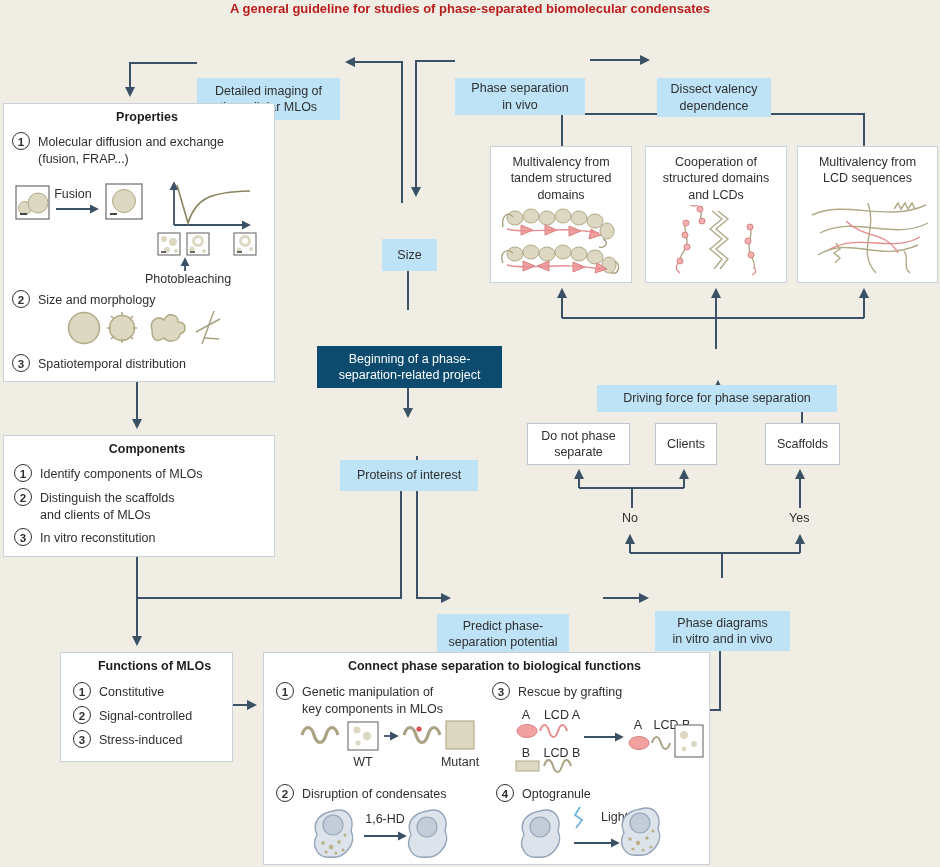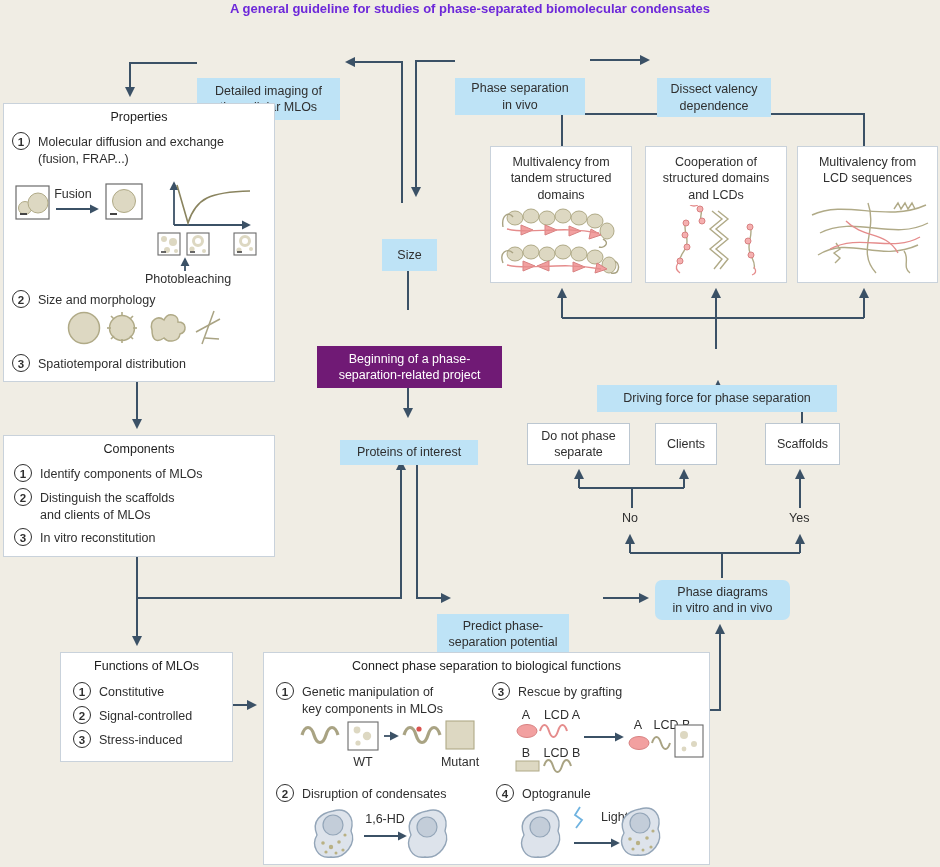--- a/index.html
+++ b/index.html
@@ -1,23 +1,23 @@
 <!DOCTYPE html>
 <html><head>
 <meta charset="utf-8">
 <style>
   html,body{margin:0;padding:0;}
   body{background:#f0ede4;font-family:"Liberation Sans",sans-serif;color:#2f2f2f;}
   .canvas{position:relative;width:940px;height:867px;background:#f0ede4;overflow:hidden;}
-  .fig-title{position:absolute;top:1px;left:0;width:940px;text-align:center;font-size:13px;font-weight:bold;color:#6d28d9;z-index:3;}
+  .fig-title{position:absolute;top:1px;left:0;width:940px;text-align:center;font-size:13px;font-weight:bold;color:#b91c1c;z-index:3;}
   .connectors{position:absolute;left:0;top:0;z-index:1;}
   .pill{position:absolute;z-index:2;background:#bee3f6;color:#2f2f2f;display:flex;align-items:center;justify-content:center;text-align:center;white-space:pre-line;font-size:12.5px;line-height:1.3;margin-top:36px;}
-  .pill.dark{background:#701a75;color:#ffffff;}
+  .pill.dark{background:#0c4a6e;color:#ffffff;}
   .panel{position:absolute;z-index:2;background:#ffffff;border:1px solid #c9d2db;box-sizing:border-box;}
-  .panel-title{position:absolute;left:0;top:6px;width:100%;text-align:center;font-weight:normal;font-size:12.5px;color:#1d1d1d;}
+  .panel-title{position:absolute;left:0;top:6px;width:100%;text-align:center;font-weight:bold;font-size:12.5px;color:#1d1d1d;padding-left:8px;}
   .mv-title{position:absolute;left:0;top:7px;width:100%;text-align:center;font-size:12.5px;line-height:1.3;white-space:pre-line;}
   .small-box{position:absolute;z-index:2;background:#ffffff;border:1px solid #bcc7d1;display:flex;align-items:center;justify-content:center;text-align:center;white-space:pre-line;font-size:12.5px;line-height:1.3;box-sizing:border-box;}
   .item{position:absolute;display:flex;gap:8px;align-items:flex-start;font-size:12.5px;}
   .cnum{flex:0 0 auto;width:18px;height:18px;border:1.4px solid #2f2f2f;border-radius:50%;font-weight:bold;font-size:11.5px;line-height:18px;text-align:center;background:#fff;box-sizing:border-box;}
   .itext{white-space:pre-line;line-height:1.32;padding-top:2px;}
   .flabel{position:absolute;z-index:2;font-size:12.5px;}
   .ill{position:absolute;z-index:2;}
   svg text{font-family:"Liberation Sans",sans-serif;font-size:12.5px;fill:#2f2f2f;}
 </style>
 </head>
@@ -69,25 +69,25 @@
 
   <div class="pill" style="left:197px;top:42px;width:143px;height:42px;">Detailed imaging of
 the cellular MLOs</div>
   <div class="pill" style="left:455px;top:42px;width:130px;height:37px;">Phase separation
 in vivo</div>
   <div class="pill" style="left:657px;top:42px;width:114px;height:39px;">Dissect valency
 dependence</div>
   <div class="pill" style="left:382px;top:203px;width:55px;height:32px;">Size</div>
   <div class="pill dark" style="left:317px;top:310px;width:185px;height:42px;">Beginning of a phase-
 separation-related project</div>
-  <div class="pill" style="left:340px;top:404px;width:138px;height:25px;">Proteins of interest</div>
+  <div class="pill" style="left:340px;top:424px;width:138px;height:31px;">Proteins of interest</div>
   <div class="pill" style="left:597px;top:349px;width:240px;height:27px;">Driving force for phase separation</div>
   <div class="pill" style="left:437px;top:578px;width:132px;height:40px;">Predict phase-
 separation potential</div>
-  <div class="pill" style="left:655px;top:544px;width:135px;height:40px;border-radius:7px;">Phase diagrams
+  <div class="pill" style="left:655px;top:575px;width:135px;height:40px;">Phase diagrams
 in vitro and in vivo</div>
 
   <div class="small-box" style="left:527px;top:423px;width:103px;height:42px;">Do not phase
 separate</div>
   <div class="small-box" style="left:655px;top:423px;width:62px;height:42px;">Clients</div>
   <div class="small-box" style="left:765px;top:423px;width:75px;height:42px;">Scaffolds</div>
   <div class="flabel" style="left:622px;top:511px;">No</div>
   <div class="flabel" style="left:789px;top:511px;">Yes</div>
 
   <div class="panel" style="left:3px;top:103px;width:272px;height:279px;">

